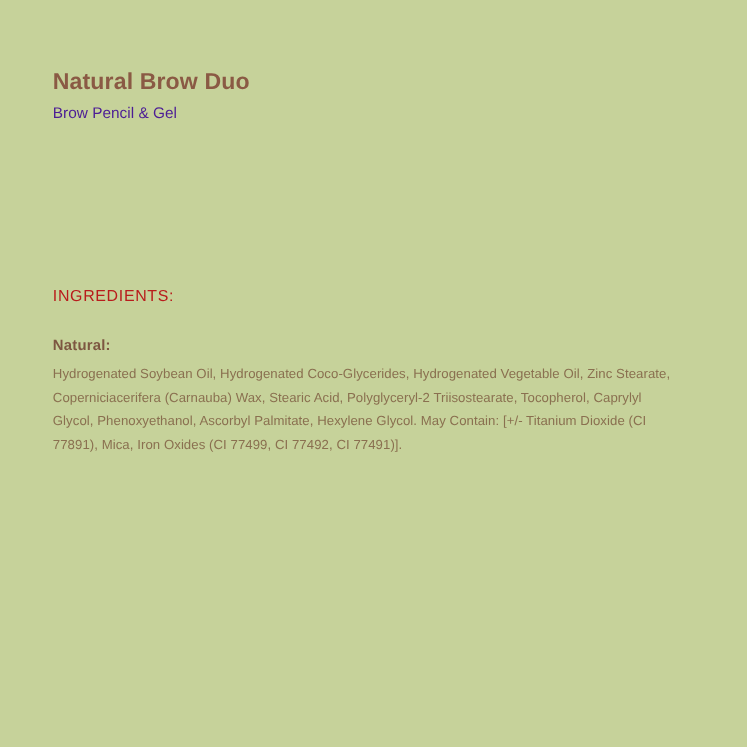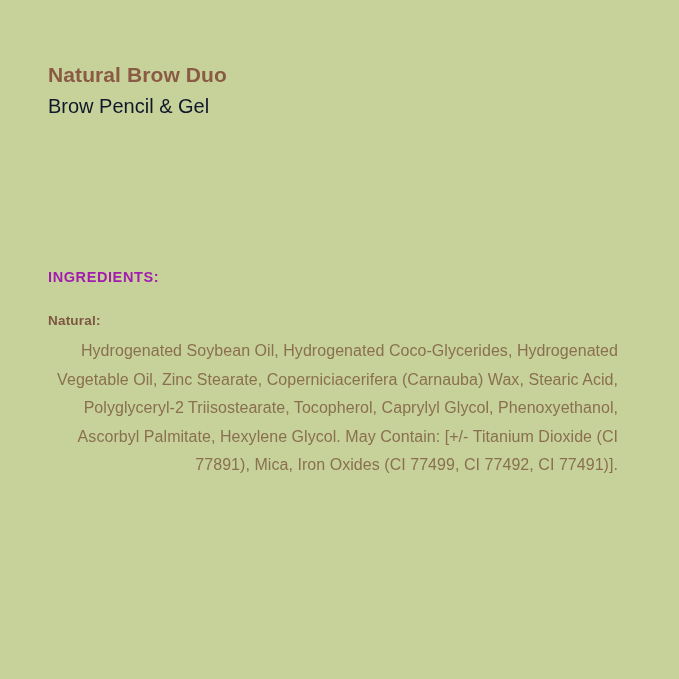--- a/index.html
+++ b/index.html
@@ -22,50 +22,49 @@
   }
   .product-title {
     font-size: 21px;
     font-weight: bold;
     color: #8a5a44;
     letter-spacing: 0.1px;
     margin: 0;
     line-height: 1.25;
   }
   .product-subtitle {
-    font-size: 20px;
+    font-size: 14px;
     font-weight: normal;
-    color: #0f172a;
+    color: #4c1d95;
     margin: 6px 0 0 0;
     line-height: 1.25;
   }
   .ingredients-heading {
     margin-top: 150px;
     font-size: 14.5px;
-    font-weight: bold;
-    color: #a21caf;
+    font-weight: normal;
+    color: #b91c1c;
     letter-spacing: 0.6px;
   }
   .section {
     margin-top: 28px;
   }
   .section-label {
     font-size: 13.5px;
     font-weight: bold;
     color: #7d5741;
     margin-bottom: 9px;
     letter-spacing: 0.2px;
   }
   .section-body {
-    font-size: 16px;
+    font-size: 12px;
     color: #8a7050;
     line-height: 1.78;
     max-width: 570px;
     letter-spacing: 0.05px;
-    text-align: right;
   }
   .gel-section {
     margin-top: 30px;
   }
 </style>
 </head>
 <body>
 
 <div class="page">
 

